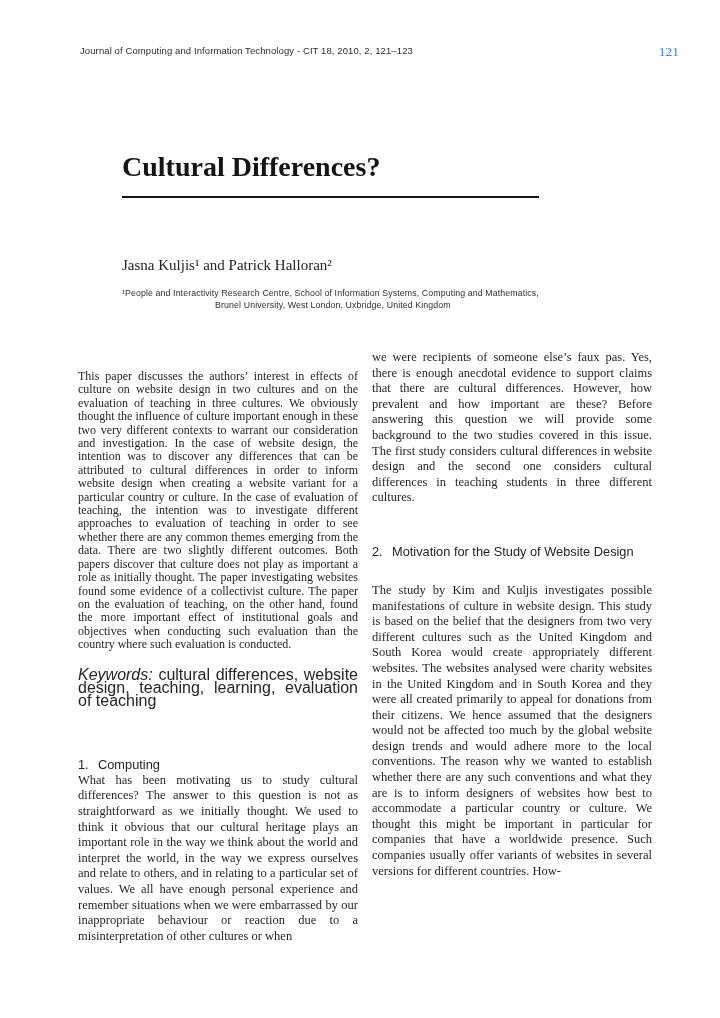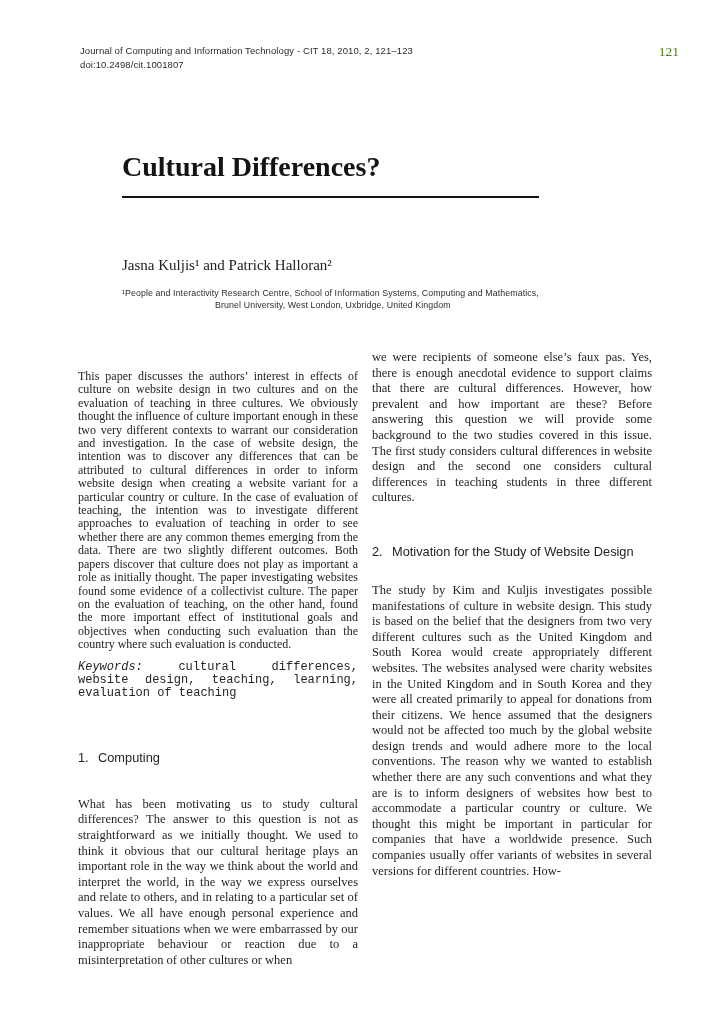--- a/index.html
+++ b/index.html
@@ -27,21 +27,21 @@
   .header-left {
     font-family: "Liberation Sans", sans-serif;
     font-size: 9.5px;
     line-height: 13.5px;
     color: #2b2b2b;
     letter-spacing: 0.1px;
   }
   .page-number {
     font-family: "Liberation Serif", serif;
     font-size: 13.5px;
-    color: #4d7c0f;
+    color: #3b82f6;
   }
 
   
   .title-block { position: absolute; left: 122px; top: 150px; width: 430px; }
   .title {
     font-family: "Liberation Serif", serif;
     font-weight: bold;
     font-size: 28px;
     line-height: 33px;
     color: #141414;
@@ -86,23 +86,23 @@
 
   .abstract {
     font-family: "Liberation Serif", serif;
     font-size: 12px;
     line-height: 13.4px;
     text-align: justify;
     color: #242424;
     margin-top: 20px;
   }
   .keywords {
-    margin-top: 9px;
-    font-family: Liberation Mono, monospace;
-    font-size: 12px;
+    margin-top: 16px;
+    font-family: Liberation Sans, sans-serif;
+    font-size: 16px;
     line-height: 13.4px;
     text-align: justify;
     color: #242424;
   }
   .keywords .kw-label { font-style: italic; }
 
   .section-heading {
     display: flex;
     font-family: "Liberation Sans", sans-serif;
     font-size: 12.8px;
@@ -114,32 +114,31 @@
   .sec1 { margin-top: 49px; }
   .sec2 { margin-top: 38px; }
 
   .body-para {
     font-family: "Liberation Serif", serif;
     font-size: 12.5px;
     line-height: 15.6px;
     text-align: justify;
     color: #1f1f1f;
   }
-  .para-after-heading { margin-top: 31px; }
+  .para-after-heading { }
   .para-after-heading2 { margin-top: 23px; }
 </style>
 </head>
 <body>
 
 <div class="page">
 
   <div class="header">
     <div class="header-left">
       <div>Journal of Computing and Information Technology - CIT 18, 2010, 2, 121–123</div>
-      <div>doi:10.2498/cit.1001807</div>
     </div>
     <div class="page-number">121</div>
   </div>
 
   <div class="title-block">
     <div class="title">
       <div>Cultural Differences?</div>
     </div>
     <div class="title-rule"></div>
   </div>

